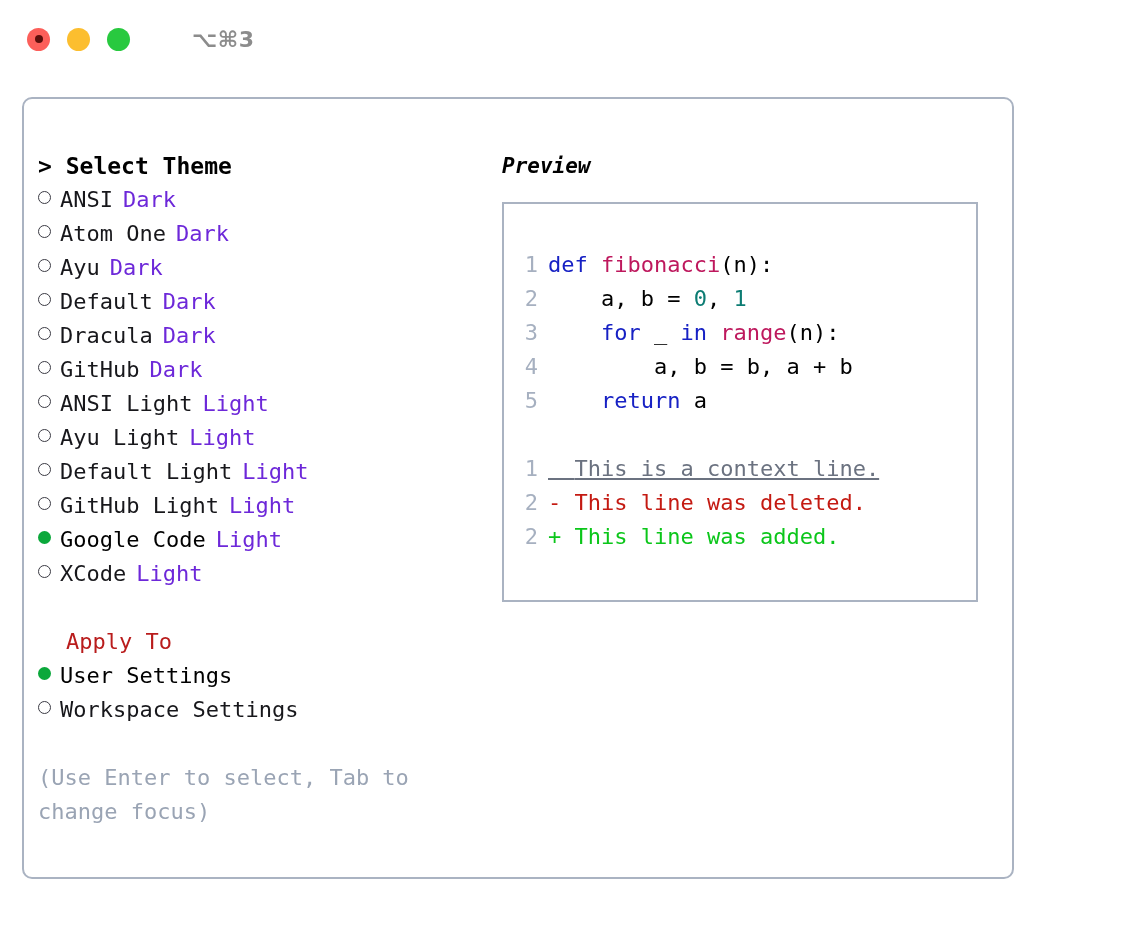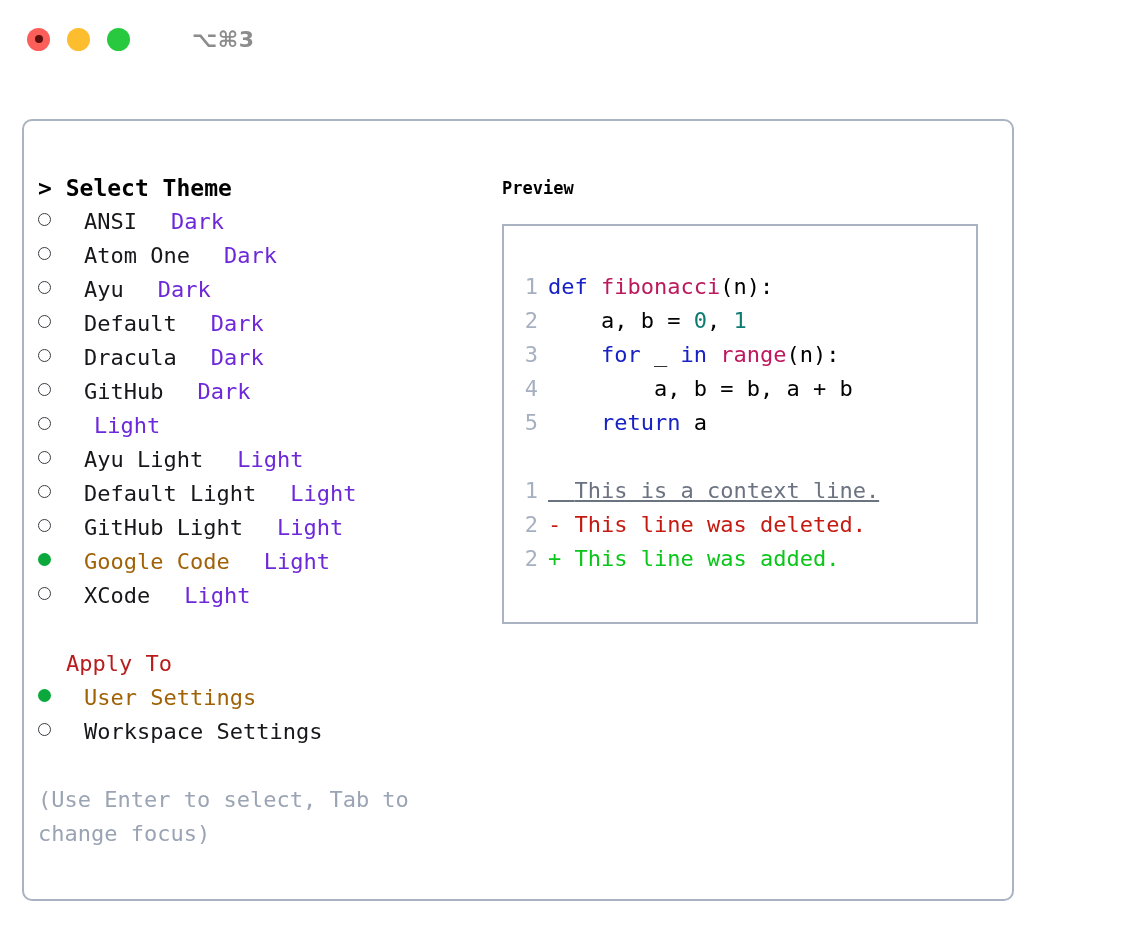--- a/index.html
+++ b/index.html
@@ -73,21 +73,20 @@
   .panel {
     position: absolute;
     left: 22px;
     top: 97px;
     width: 992px;
     height: 782px;
     border: 2px solid #aab3c2;
     border-radius: 10px;
     box-sizing: border-box;
     background: #ffffff;
-    margin-top: 22px;
   }
 
   
   .left-col {
     position: absolute;
     left: 14px;
     top: 50px;
     width: 450px;
   }
 
@@ -98,21 +97,20 @@
     line-height: 34px;
     white-space: pre;
   }
 
   .theme-row {
     display: flex;
     align-items: baseline;
     line-height: 34px;
     font-size: 22px;
     white-space: pre;
-    gap: 24px;
   }
   .radio {
     display: inline-block;
     width: 13px;
     height: 13px;
     border-radius: 50%;
     box-sizing: border-box;
     margin-right: 9px;
     position: relative;
     top: -3px;
@@ -120,21 +118,21 @@
   }
   .radio.off {
     border: 1.6px solid #3b3b44;
     background: transparent;
   }
   .radio.on {
     border: none;
     background: #0ba83b;
   }
   .theme-name { color: #17171b; }
-  .theme-row.selected .theme-name { color: #a16207; }
+  .theme-row.selected .theme-name { color: #000000; }
   .theme-kind {
     color: #6d28d9;
     margin-left: 10px;
   }
 
   .section-label {
     font-size: 22px;
     color: #b91c1c;
     line-height: 34px;
     margin-left: 28px;
@@ -152,24 +150,25 @@
   .spacer-row { height: 34px; }
 
   
   .right-col {
     position: absolute;
     left: 478px;
     top: 50px;
     width: 500px;
   }
   .preview-title {
-    font-size: 17px;
+    font-size: 21px;
     font-weight: bold;
     color: #000000;
     line-height: 34px;
+    font-style: italic;
   }
   .preview-box {
     margin-top: 19px;
     width: 476px;
     height: 400px;
     border: 2px solid #aab3c2;
     box-sizing: border-box;
     background: #ffffff;
     padding: 44px 0 0 0;
   }
@@ -221,21 +220,21 @@
 
       <div class="list-title">&gt; Select Theme</div>
 
       <div id="theme-list">
           <div class="theme-row"><span class="radio off"></span><span class="theme-name">ANSI</span><span class="theme-kind">Dark</span></div>
           <div class="theme-row"><span class="radio off"></span><span class="theme-name">Atom One</span><span class="theme-kind">Dark</span></div>
           <div class="theme-row"><span class="radio off"></span><span class="theme-name">Ayu</span><span class="theme-kind">Dark</span></div>
           <div class="theme-row"><span class="radio off"></span><span class="theme-name">Default</span><span class="theme-kind">Dark</span></div>
           <div class="theme-row"><span class="radio off"></span><span class="theme-name">Dracula</span><span class="theme-kind">Dark</span></div>
           <div class="theme-row"><span class="radio off"></span><span class="theme-name">GitHub</span><span class="theme-kind">Dark</span></div>
-          <div class="theme-row"><span class="radio off"></span><span class="theme-kind">Light</span></div>
+          <div class="theme-row"><span class="radio off"></span><span class="theme-name">ANSI Light</span><span class="theme-kind">Light</span></div>
           <div class="theme-row"><span class="radio off"></span><span class="theme-name">Ayu Light</span><span class="theme-kind">Light</span></div>
           <div class="theme-row"><span class="radio off"></span><span class="theme-name">Default Light</span><span class="theme-kind">Light</span></div>
           <div class="theme-row"><span class="radio off"></span><span class="theme-name">GitHub Light</span><span class="theme-kind">Light</span></div>
           <div class="theme-row selected"><span class="radio on"></span><span class="theme-name">Google Code</span><span class="theme-kind">Light</span></div>
           <div class="theme-row"><span class="radio off"></span><span class="theme-name">XCode</span><span class="theme-kind">Light</span></div>
         </div>
 
       <div class="spacer-row"></div>
 
       <div class="section-label">Apply To</div>

